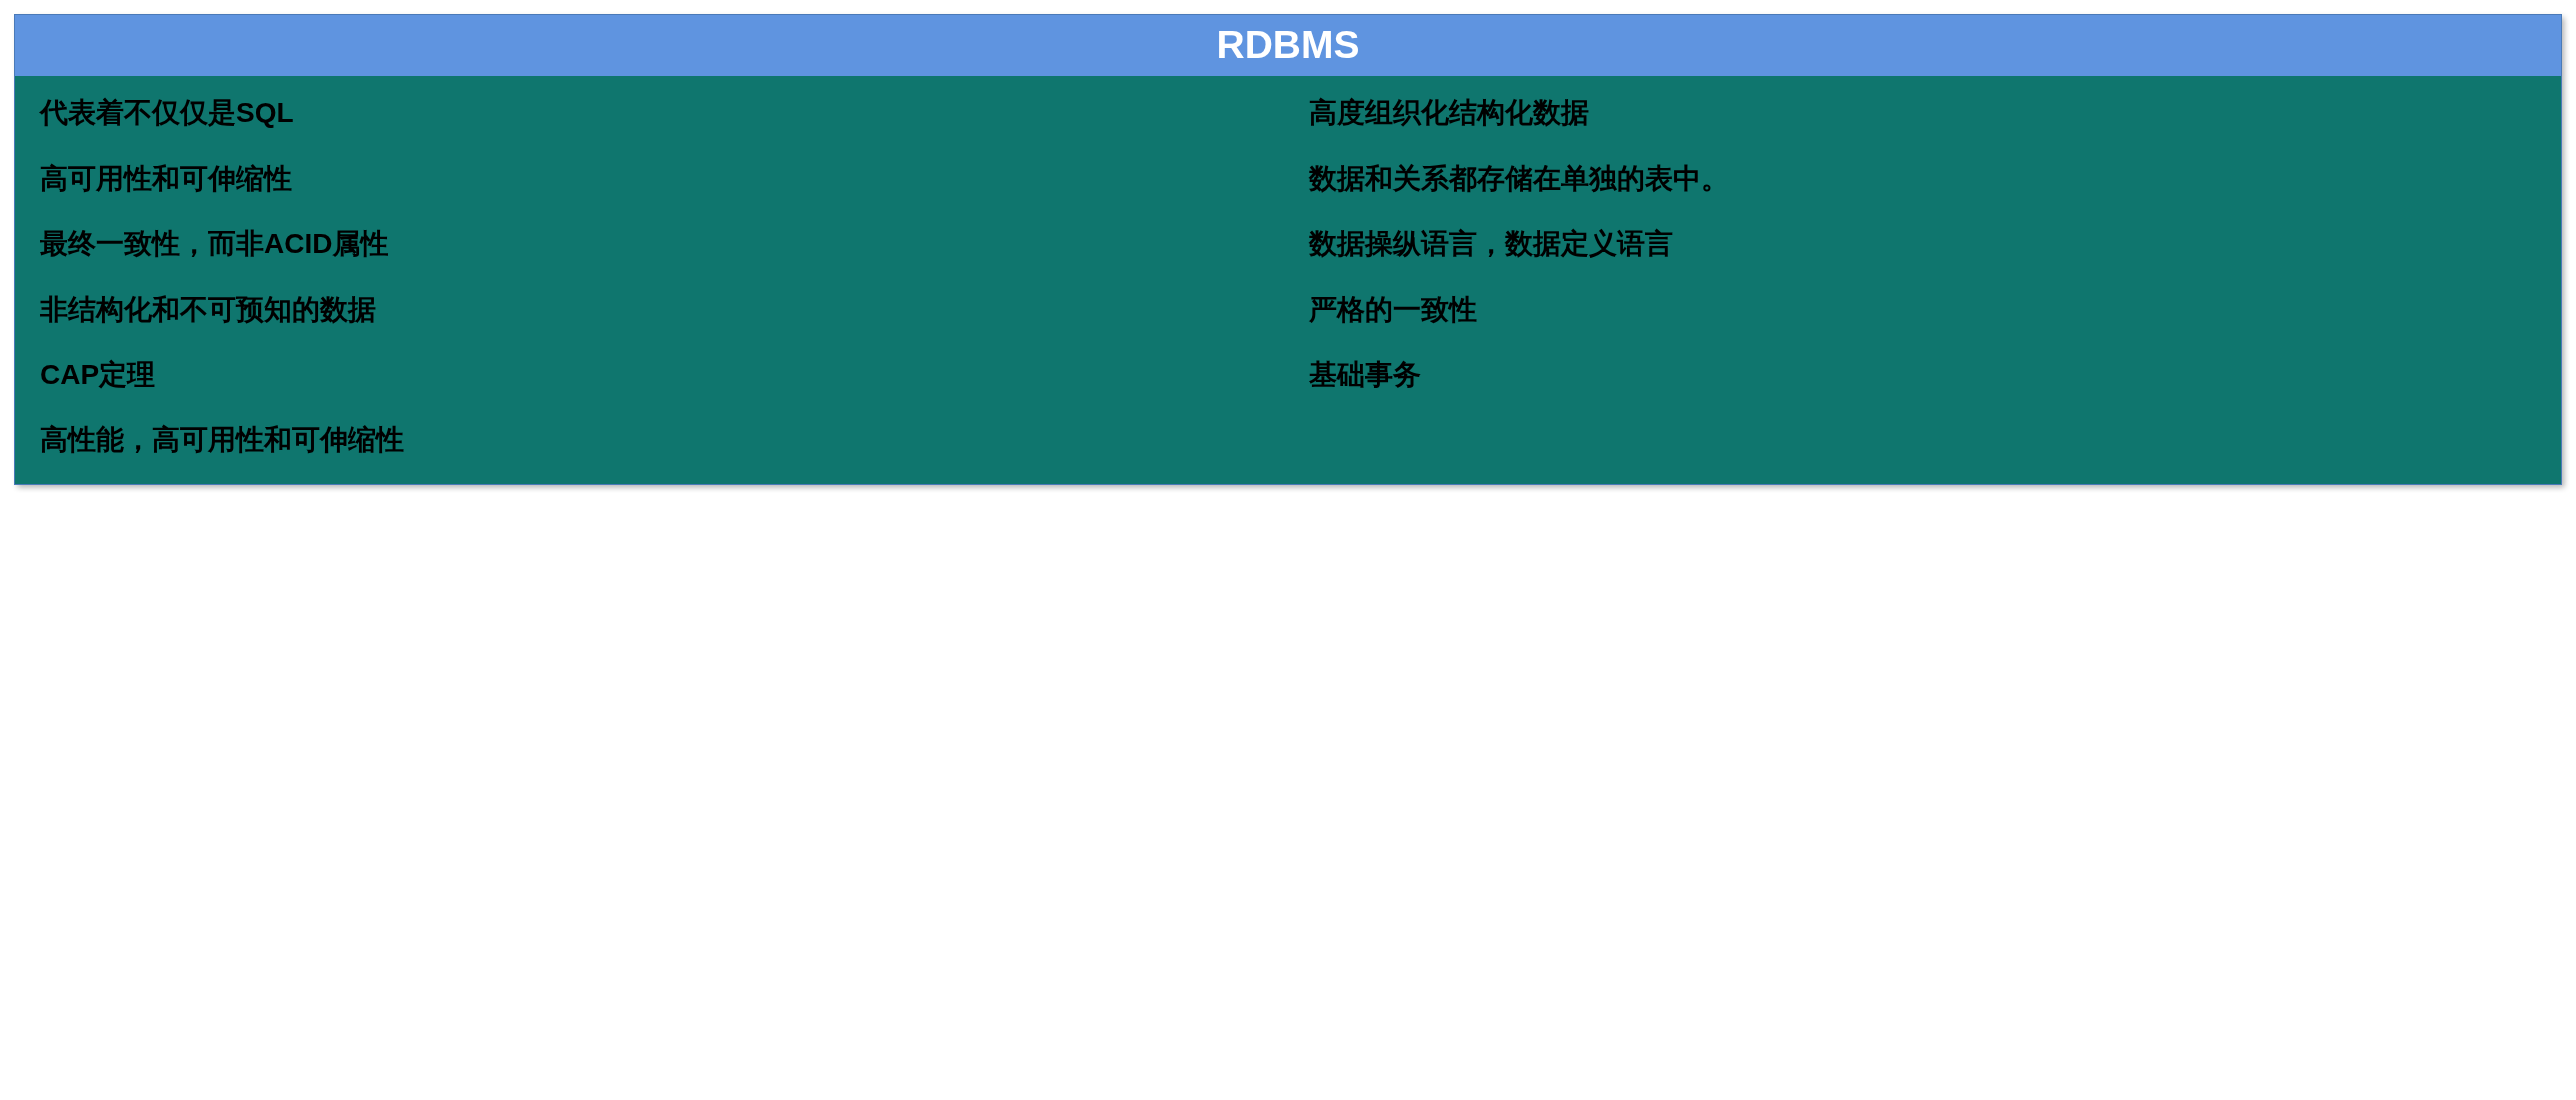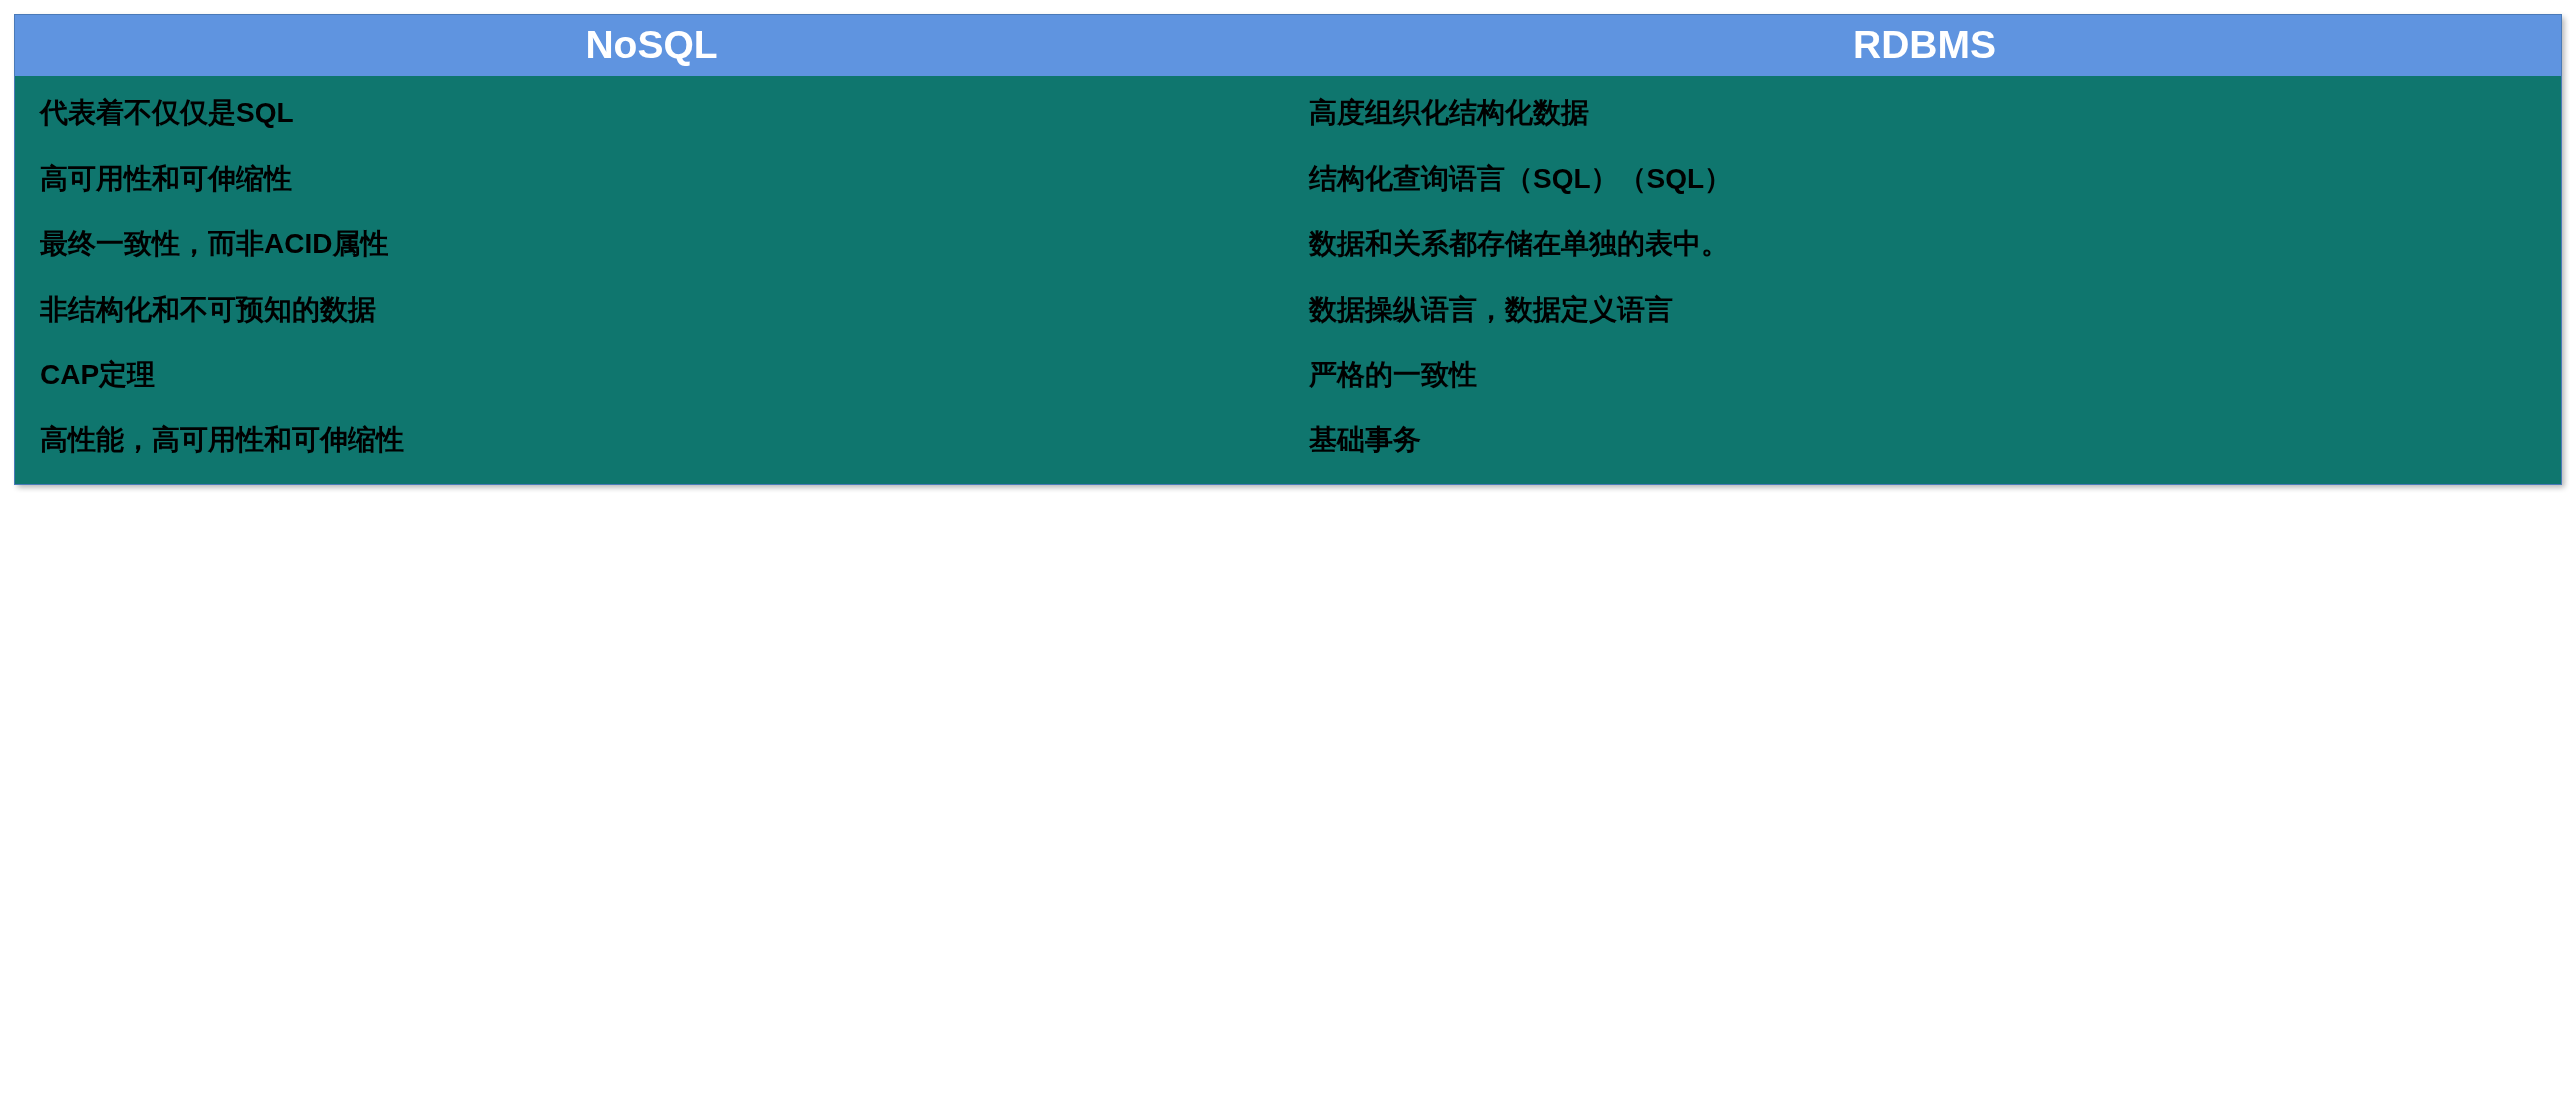--- a/index.html
+++ b/index.html
@@ -52,35 +52,33 @@
       font-size: 28px;
       font-weight: bold;
       line-height: 1.3;
     }
   </style>
 </head>
 <body>
 
 <div class="comparison-table">
   <div class="header-row">
-    <div class="header-cell">NoSQL</div>
     <div class="header-cell">RDBMS</div>
   </div>
   <div class="body-row">
     <div class="body-col">
       <div class="item">代表着不仅仅是SQL</div>
       <div class="item">高可用性和可伸缩性</div>
       <div class="item">最终一致性，而非ACID属性</div>
       <div class="item">非结构化和不可预知的数据</div>
       <div class="item">CAP定理</div>
       <div class="item">高性能，高可用性和可伸缩性</div>
     </div>
     <div class="body-col">
       <div class="item">高度组织化结构化数据</div>
-      <div class="item">结构化查询语言（SQL）（SQL）</div>
       <div class="item">数据和关系都存储在单独的表中。</div>
       <div class="item">数据操纵语言，数据定义语言</div>
       <div class="item">严格的一致性</div>
       <div class="item">基础事务</div>
     </div>
   </div>
 </div>
 
 
 </body></html>

